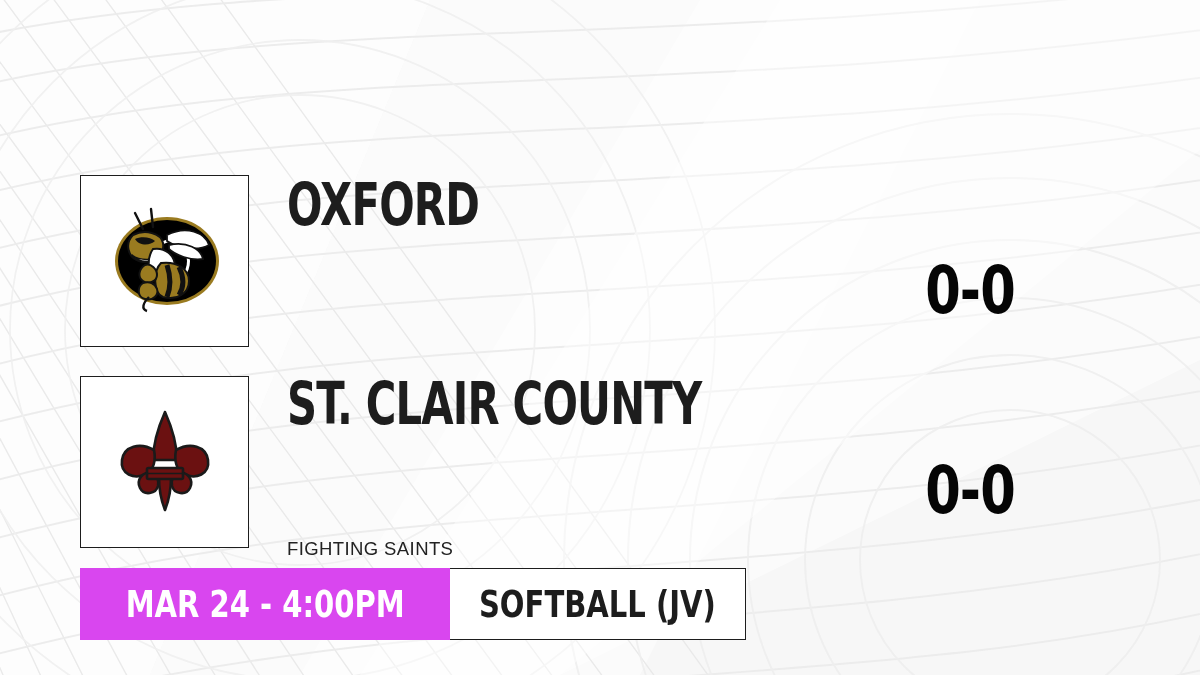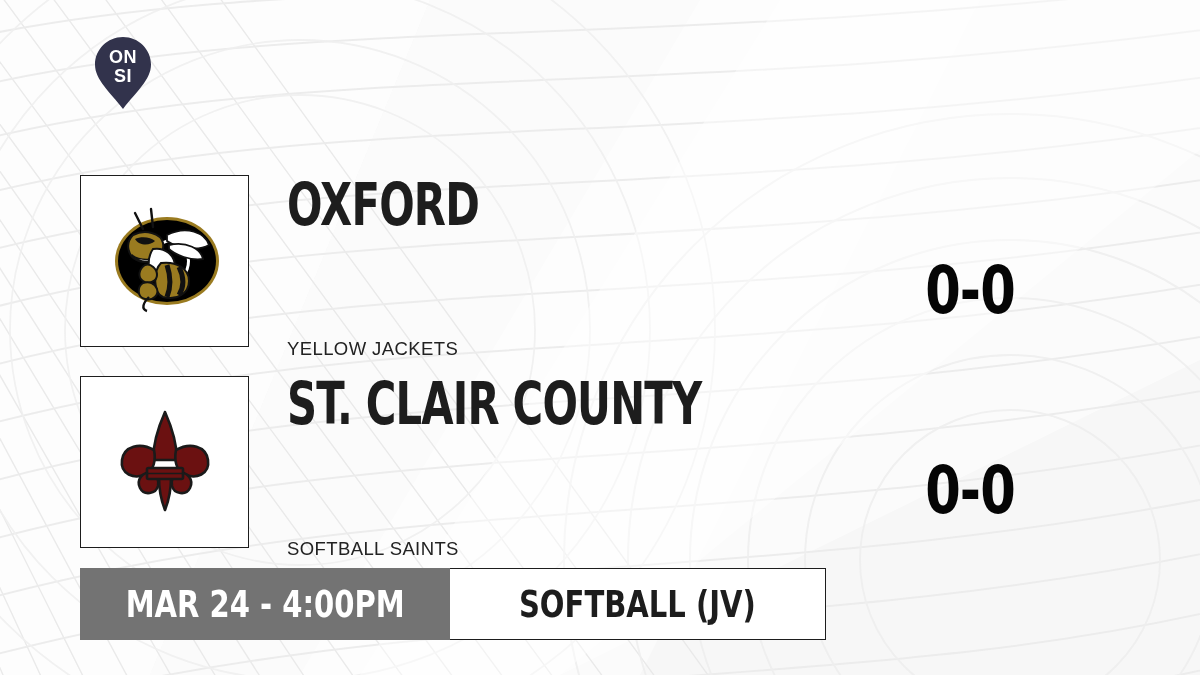--- a/index.html
+++ b/index.html
@@ -108,30 +108,30 @@
     display:flex; align-items:center; justify-content:center;
     font-family:"DejaVu Sans Condensed","Liberation Sans Narrow","Liberation Sans", sans-serif;
     font-weight:bold;
     font-size:38px;
     line-height:1;
     letter-spacing:0px;
     white-space:nowrap;
     padding:0 22px;
   }
   #info-date {
-    background:#737373;
+    background:#d946ef;
     color:#ffffff;
     width:370px;
   }
   #info-sport {
     background:#ffffff;
     color:#1d1d1d;
     border:1.6px solid #1d1d1d;
     border-left:none;
-    width:376px;
+    width:296px;
   }
   .squeeze { display:inline-block; transform:scaleX(0.85); transform-origin:center; }
 </style>
 </head>
 <body>
 
 <svg id="bg" viewBox="0 0 1200 675" preserveAspectRatio="none" aria-hidden="true">
   <defs>
     <clipPath id="clipAll">
         <rect x="0" y="0" width="1200" height="675"></rect>
@@ -198,27 +198,20 @@
     </g>
 
     <polygon points="780,0 1200,0 1200,150 560,675 360,675" fill="#ffffff" opacity="0.45"></polygon>
   </g>
 </svg>
 
 <div id="stage">
 
   <div class="logo-block">
     <div class="logo-row">
-      <div class="pin-wrap">
-        <svg width="58" height="74" viewBox="0 0 58 74" aria-hidden="true">
-          <path d="M29 1 C13.5 1 1 13.3 1 28.6 C1 44 16 56 29 73 C42 56 57 44 57 28.6 C57 13.3 44.5 1 29 1 Z" fill="#32334c"></path>
-          <text x="29" y="27" text-anchor="middle" font-family="Liberation Sans, sans-serif" font-weight="bold" font-size="18" letter-spacing="0.5" fill="#ffffff">ON</text>
-          <text x="29" y="46" text-anchor="middle" font-family="Liberation Sans, sans-serif" font-weight="bold" font-size="18" letter-spacing="0.5" fill="#ffffff">SI</text>
-        </svg>
-      </div>
     </div>
   </div>
 
   <div class="logo-box" id="logo-box-1">
     <svg width="120" height="112" viewBox="0 0 120 112" aria-hidden="true">
 
       <ellipse cx="62" cy="56" rx="52" ry="44" fill="#9a7b20"></ellipse>
       <ellipse cx="62" cy="56" rx="49" ry="41" fill="#000000"></ellipse>
 
       <ellipse cx="66" cy="56" rx="19" ry="22" fill="#ffffff"></ellipse>
@@ -267,24 +260,23 @@
 
         <path d="M47 72 L59 72 C 59 84 57 94 53 104 C 49 94 47 84 47 72 Z"></path>
 
         <rect x="35" y="62" width="36" height="11" rx="1.5"></rect>
       </g>
       <path d="M35 67.5 L71 67.5" stroke="#1a1a1a" stroke-width="1.6"></path>
     </svg>
   </div>
 
   <div class="team-name" id="team-name-1">OXFORD</div>
-  <div class="team-mascot" id="team-mascot-1">YELLOW JACKETS</div>
 
   <div class="team-name" id="team-name-2">ST. CLAIR COUNTY</div>
-  <div class="team-mascot" id="team-mascot-2">SOFTBALL SAINTS</div>
+  <div class="team-mascot" id="team-mascot-2">FIGHTING SAINTS</div>
 
   <div class="score" id="score-1">0-0</div>
   <div class="score" id="score-2">0-0</div>
 
   <div id="info-bar">
     <div class="info-seg" id="info-date">
       <span class="squeeze">MAR 24 - 4:00PM</span>
     </div>
     <div class="info-seg" id="info-sport">
       <span class="squeeze">SOFTBALL (JV)</span>

